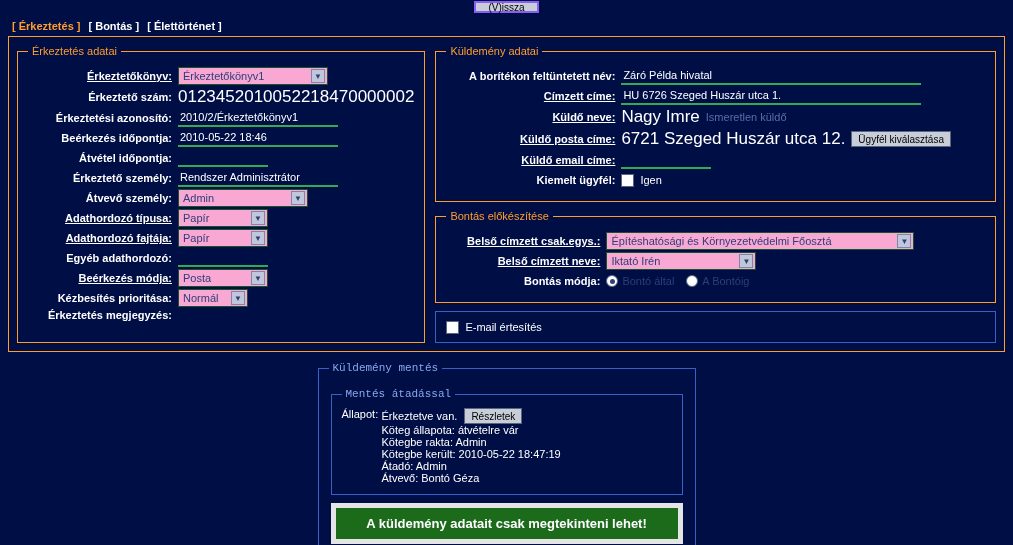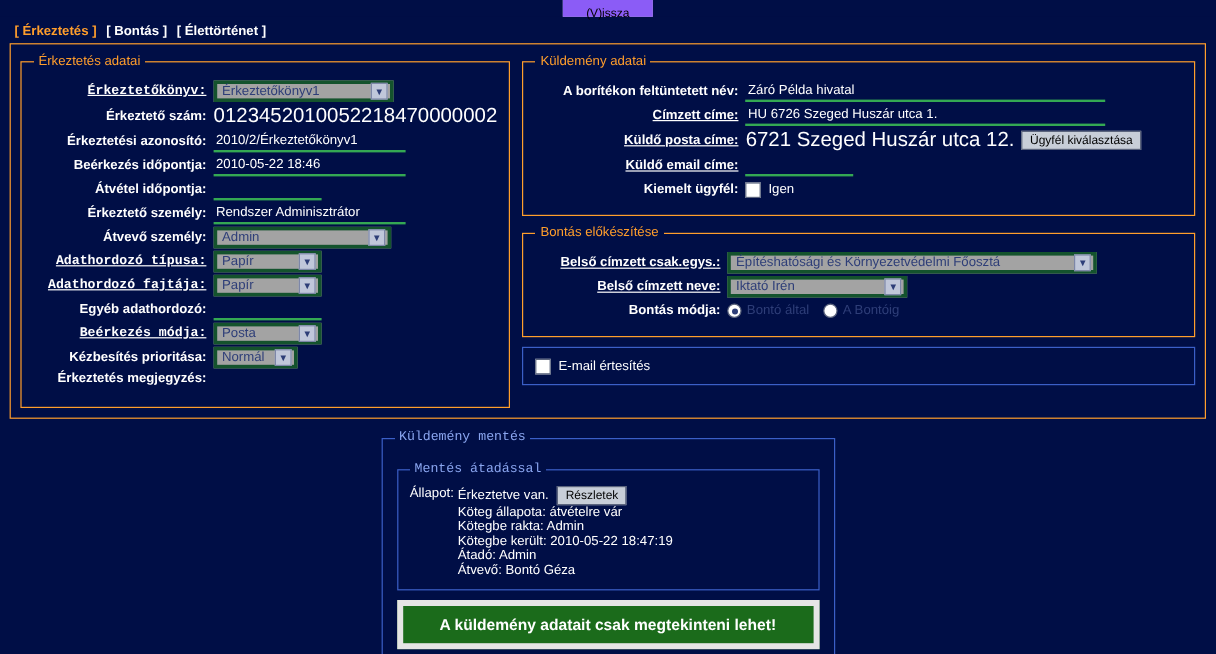--- a/index.html
+++ b/index.html
@@ -15,21 +15,21 @@
 .topbar, .botbar {
   height: 14px;
   background: #000e46;
   display: flex;
   justify-content: center;
   align-items: center;
 }
 .vissza {
   background: #c8ced8;
   color: #000;
-  border: 7px solid #8b5cf6;
+  border: 2px solid #8b5cf6;
   font-size: 10px;
   padding: 0 12px;
   height: 12px;
   line-height: 10px;
 }
 .tabs {
   display: flex;
   gap: 8px;
   padding: 6px 12px 4px 12px;
 }
@@ -65,37 +65,37 @@
   min-height: 18px;
 }
 .lbl {
   width: 150px;
   text-align: right;
   font-weight: bold;
   color: #fff;
   padding-right: 6px;
   font-size: 11px;
 }
-.lbl.link { text-decoration: underline; cursor: pointer; font-family: Liberation Mono, monospace; }
+.lbl.link { text-decoration: underline; cursor: pointer; }
 .val {
   color: #fff;
   font-size: 17px;
 }
 .input-underline {
   height: 17px;
   border-bottom: 2px solid #34a853;
   min-width: 90px;
   color: #fff;
   padding: 0 2px;
   display: flex;
   align-items: center;
 }
 .select {
-  background: #a3a3a3;
-  border: 3px solid #14532d;
+  background: #f9a8d4;
+  border: 1px solid #14532d;
   color: #2e3e78;
   height: 18px;
   display: flex;
   align-items: center;
   justify-content: space-between;
   padding: 0 2px 0 4px;
   font-size: 11px;
 }
 .select .caret {
   width: 14px;
@@ -210,21 +210,21 @@
     <div class="row">
         <div class="lbl">Átvétel időpontja:</div>
       <div class="input-underline" style="width:90px"></div>
       </div>
     <div class="row">
         <div class="lbl">Érkeztető személy:</div>
       <div class="input-underline" style="width:160px">Rendszer Adminisztrátor</div>
       </div>
     <div class="row">
         <div class="lbl">Átvevő személy:</div>
-      <div class="select" style="width:148px">
+      <div class="select" style="width:130px">
         <span>Admin</span>
         <span class="caret">▼</span>
         </div>
       </div>
     <div class="row">
         <div class="lbl link">Adathordozó típusa:</div>
       <div class="select" style="width:90px">
         <span>Papír</span>
         <span class="caret">▼</span>
         </div>
@@ -262,20 +262,25 @@
   <div class="right-col">
     <fieldset>
       <legend>Küldemény adatai</legend>
       <div class="row">
           <div class="r-lbl">A borítékon feltüntetett név:</div>
         <div class="input-underline" style="width:300px">Záró Példa hivatal</div>
         </div>
       <div class="row">
           <div class="r-lbl link">Címzett címe:</div>
         <div class="input-underline" style="width:300px">HU 6726 Szeged Huszár utca 1.</div>
+        </div>
+      <div class="row">
+          <div class="r-lbl link">Küldő neve:</div>
+        <div class="val">Nagy Imre</div>
+        <span class="ismeretlen">Ismeretlen küldő</span>
         </div>
       <div class="row">
           <div class="r-lbl link">Küldő posta címe:</div>
         <div class="val">6721 Szeged Huszár utca 12.</div>
         <div class="btn" style="margin-left:6px">Ügyfél kiválasztása</div>
         </div>
       <div class="row">
           <div class="r-lbl link">Küldő email címe:</div>
         <div class="input-underline" style="width:90px"></div>
         </div>

